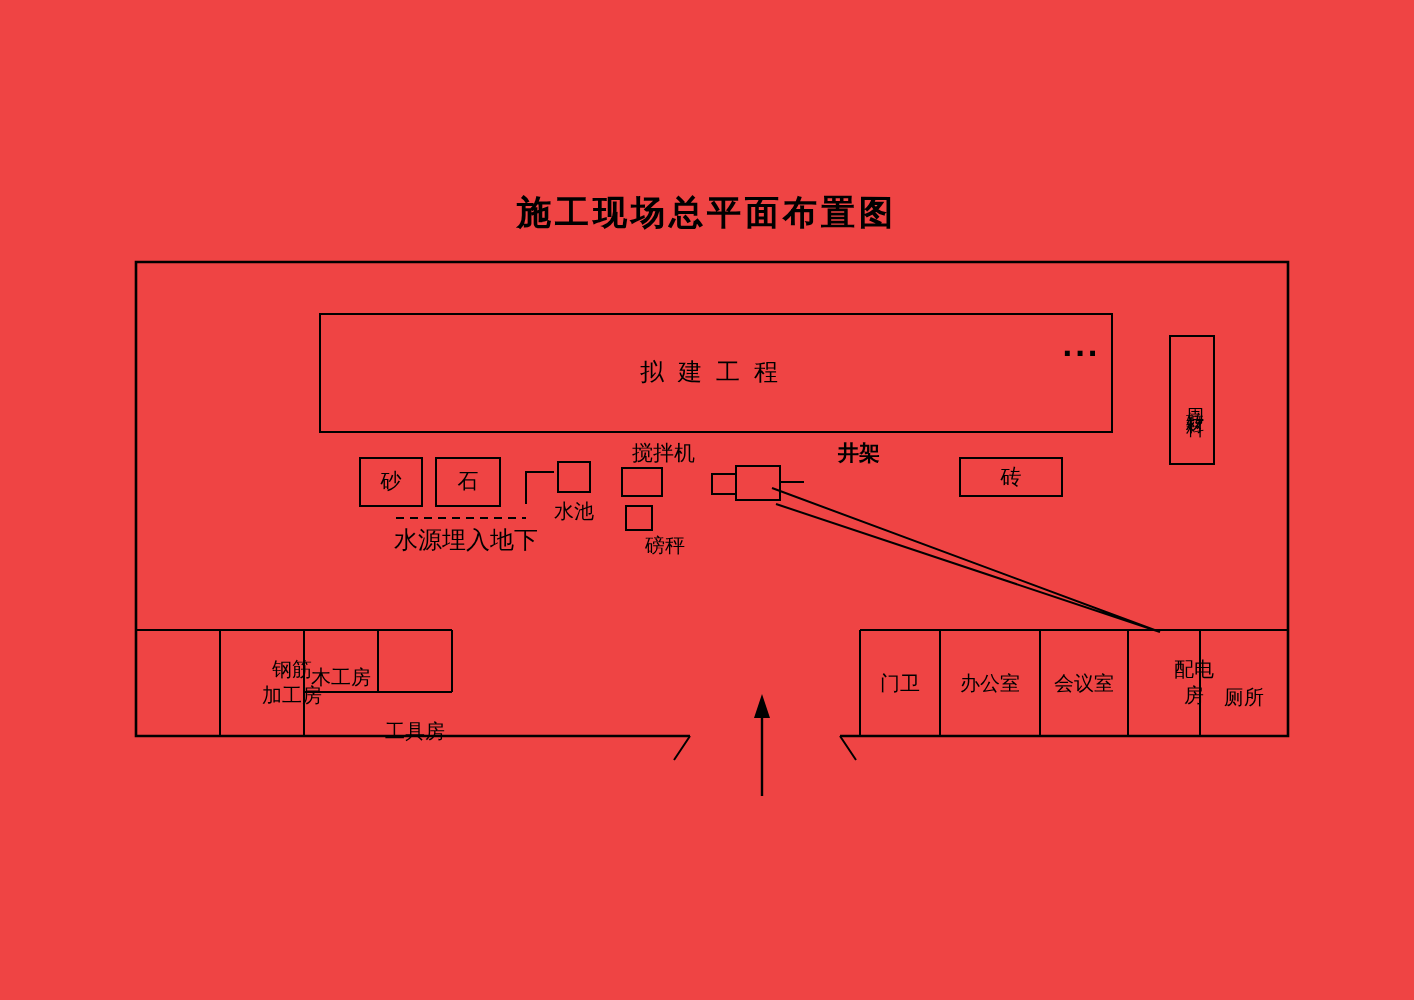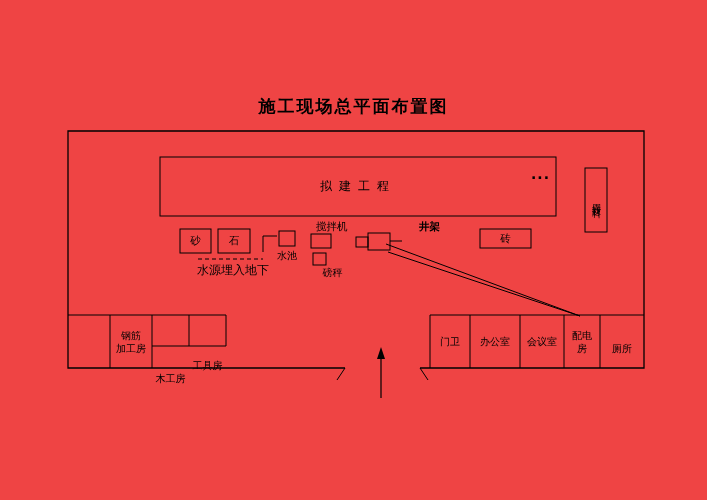--- a/index.html
+++ b/index.html
@@ -1,21 +1,21 @@
 <!DOCTYPE html>
 <html><head>
 <meta charset="utf-8">
 <style>
   * { margin:0; padding:0; box-sizing:border-box; }
   html,body { background:#ffffff; }
   body { font-family:"DejaVu Sans","Liberation Sans",sans-serif; color:#000; }
   #canvas { position:relative; width:707px; height:500px; background:#ef4444; overflow:hidden; }
   .lbl { position:absolute; color:#000; white-space:nowrap; }
   .center { display:flex; align-items:center; justify-content:center; text-align:left; }
-  .col { flex-direction:column; }
+  .col { flex-direction:column;margin-left:15px; }
   svg.overlay { position:absolute; left:0; top:0; }
 </style>
 </head>
 <body>
 
 <div id="canvas">
 
   <div class="lbl" style="left:0; right:0; top:95px; text-align:center; font-size:17px; font-weight:bold; letter-spacing:2px;">施工现场总平面布置图</div>
 
   <svg class="overlay" width="707" height="500" viewBox="0 0 707 500">
@@ -69,21 +69,21 @@
   <div class="lbl" style="left:316px; top:220px; font-size:10.5px;">搅拌机</div>
   <div class="lbl" style="left:303px; top:266px; width:33px; text-align:center; font-size:10px;margin-left:13px;">磅秤</div>
   <div class="lbl" style="left:419px; top:220px; font-size:10.5px;font-weight:bold;">井架</div>
   <div class="lbl center" style="left:480px; top:229px; width:51px; height:19px; font-size:10.5px;">砖</div>
   <div class="lbl" style="left:197px; top:262px; font-size:12px;">水源埋入地下</div>
 
   <div class="lbl center col" style="left:110px; top:315px; width:42px; height:53px; font-size:10px; line-height:13px;">
     <span>钢筋</span>
     <span>加工房</span>
   </div>
-  <div class="lbl center" style="left:152px; top:315px; width:37px; height:48px; font-size:10px;margin-top:40px;">木工房</div>
+  <div class="lbl center" style="left:152px; top:315px; width:37px; height:48px; font-size:10px;">木工房</div>
   <div class="lbl center" style="left:189px; top:315px; width:37px; height:31px; font-size:10px;margin-top:35px;">工具房</div>
 
   <div class="lbl center" style="left:430px; top:315px; width:40px; height:53px; font-size:10px;">门卫</div>
   <div class="lbl center" style="left:470px; top:315px; width:50px; height:53px; font-size:10px;">办公室</div>
   <div class="lbl center col" style="left:564px; top:315px; width:36px; height:53px; font-size:10px; line-height:13px;">
     <span>配电</span>
     <span>房</span>
   </div>
   <div class="lbl center" style="left:520px; top:315px; width:44px; height:53px; font-size:10px;">会议室</div>
   <div class="lbl center" style="left:600px; top:315px; width:44px; height:68px; font-size:10px;">厕所</div>

